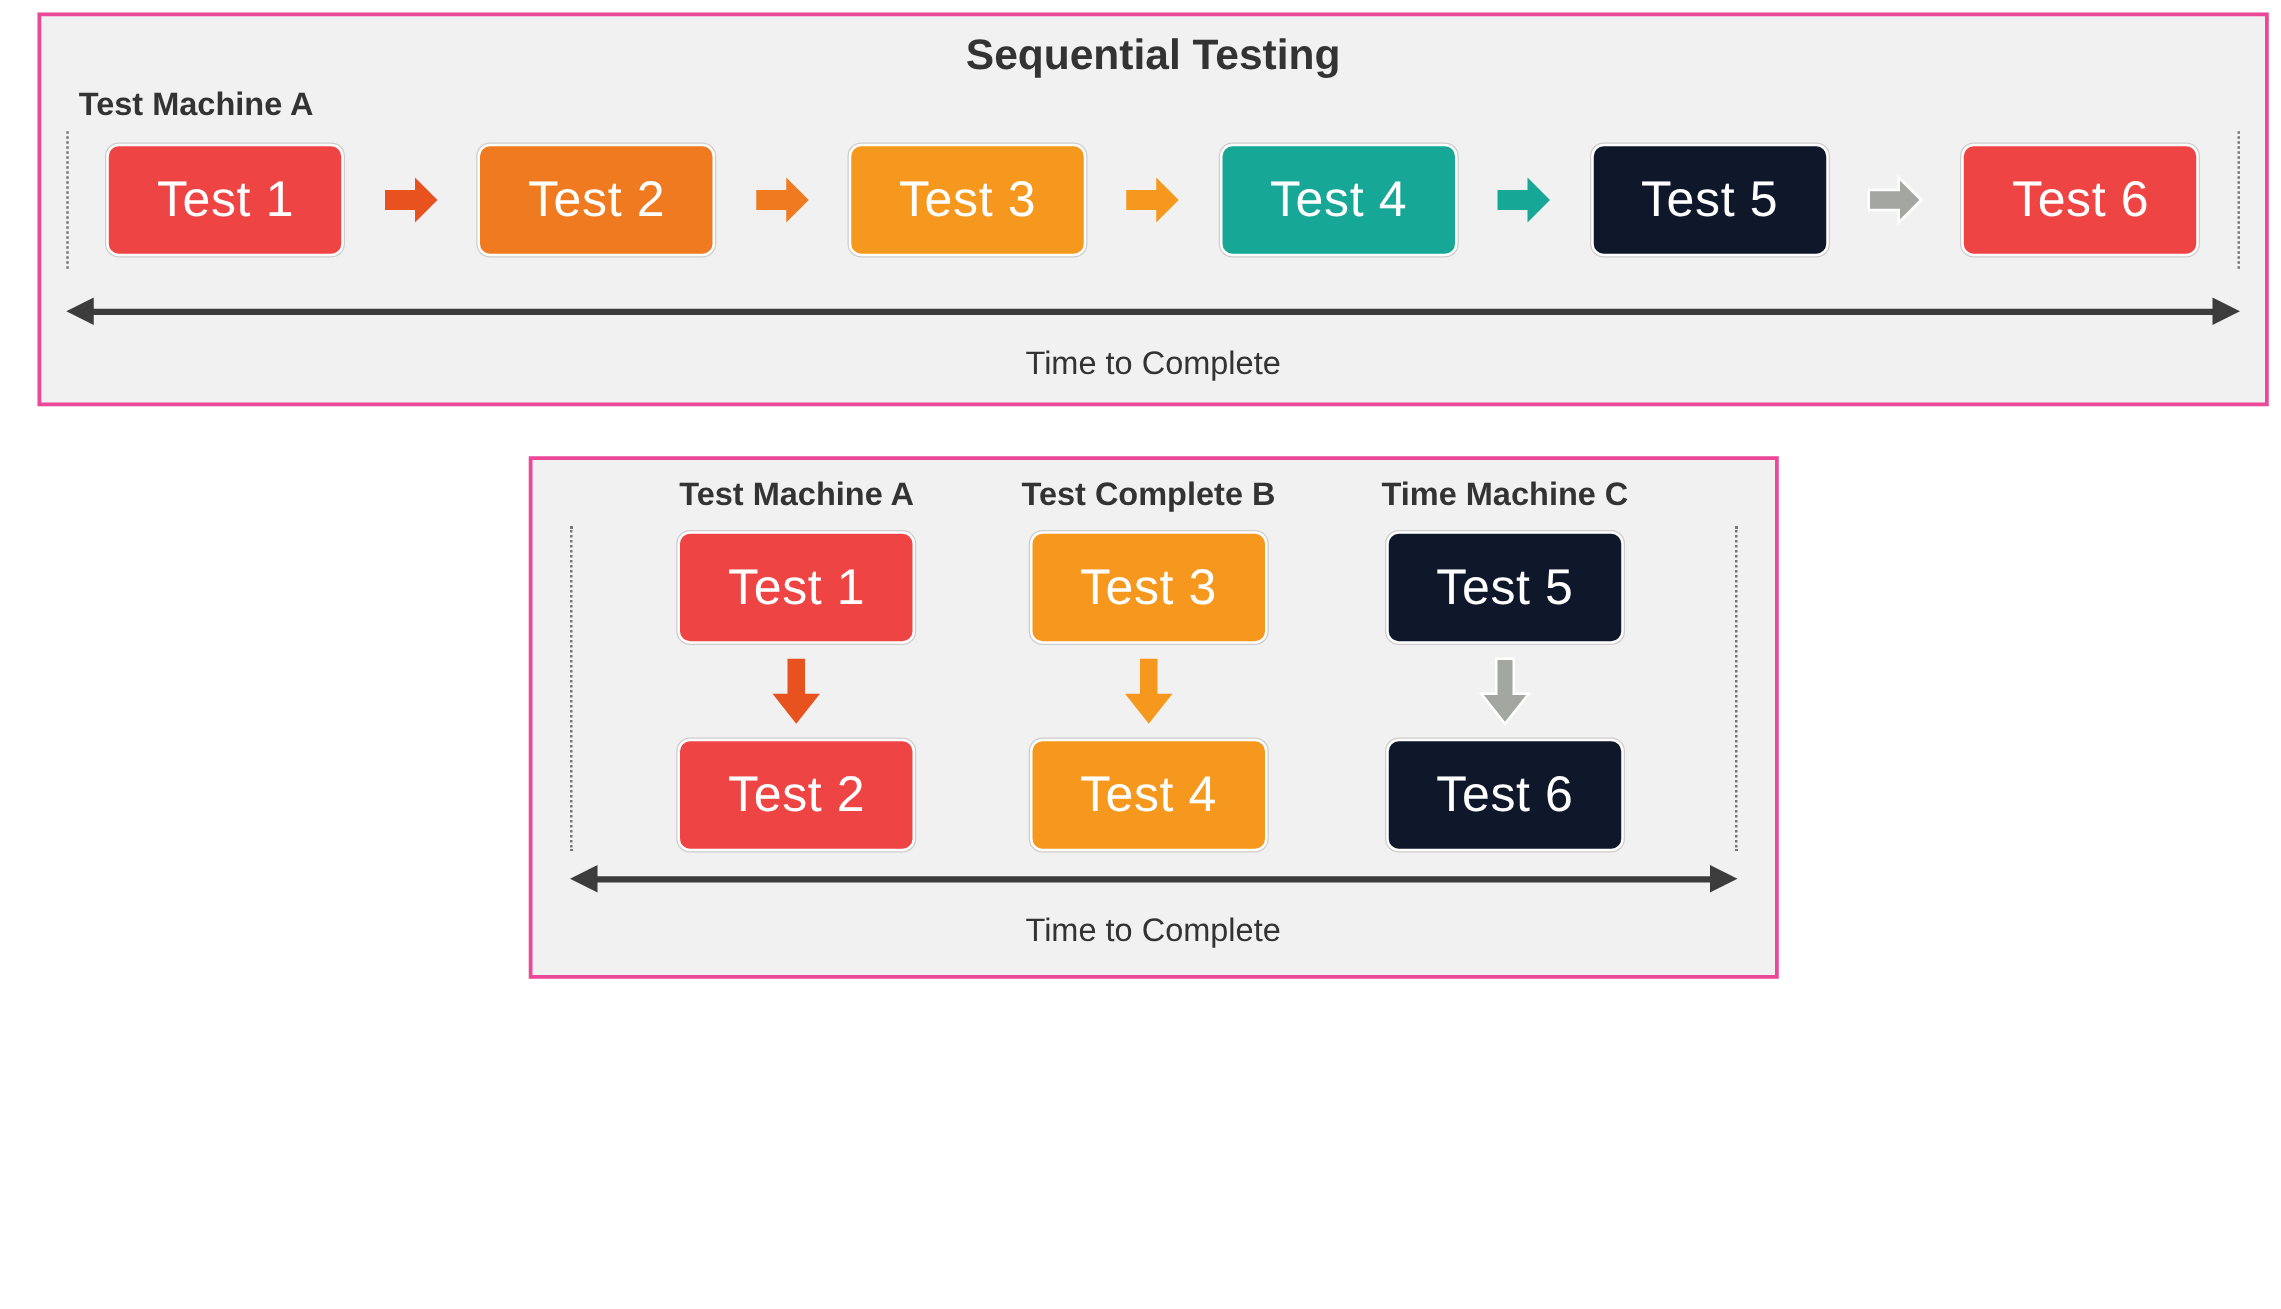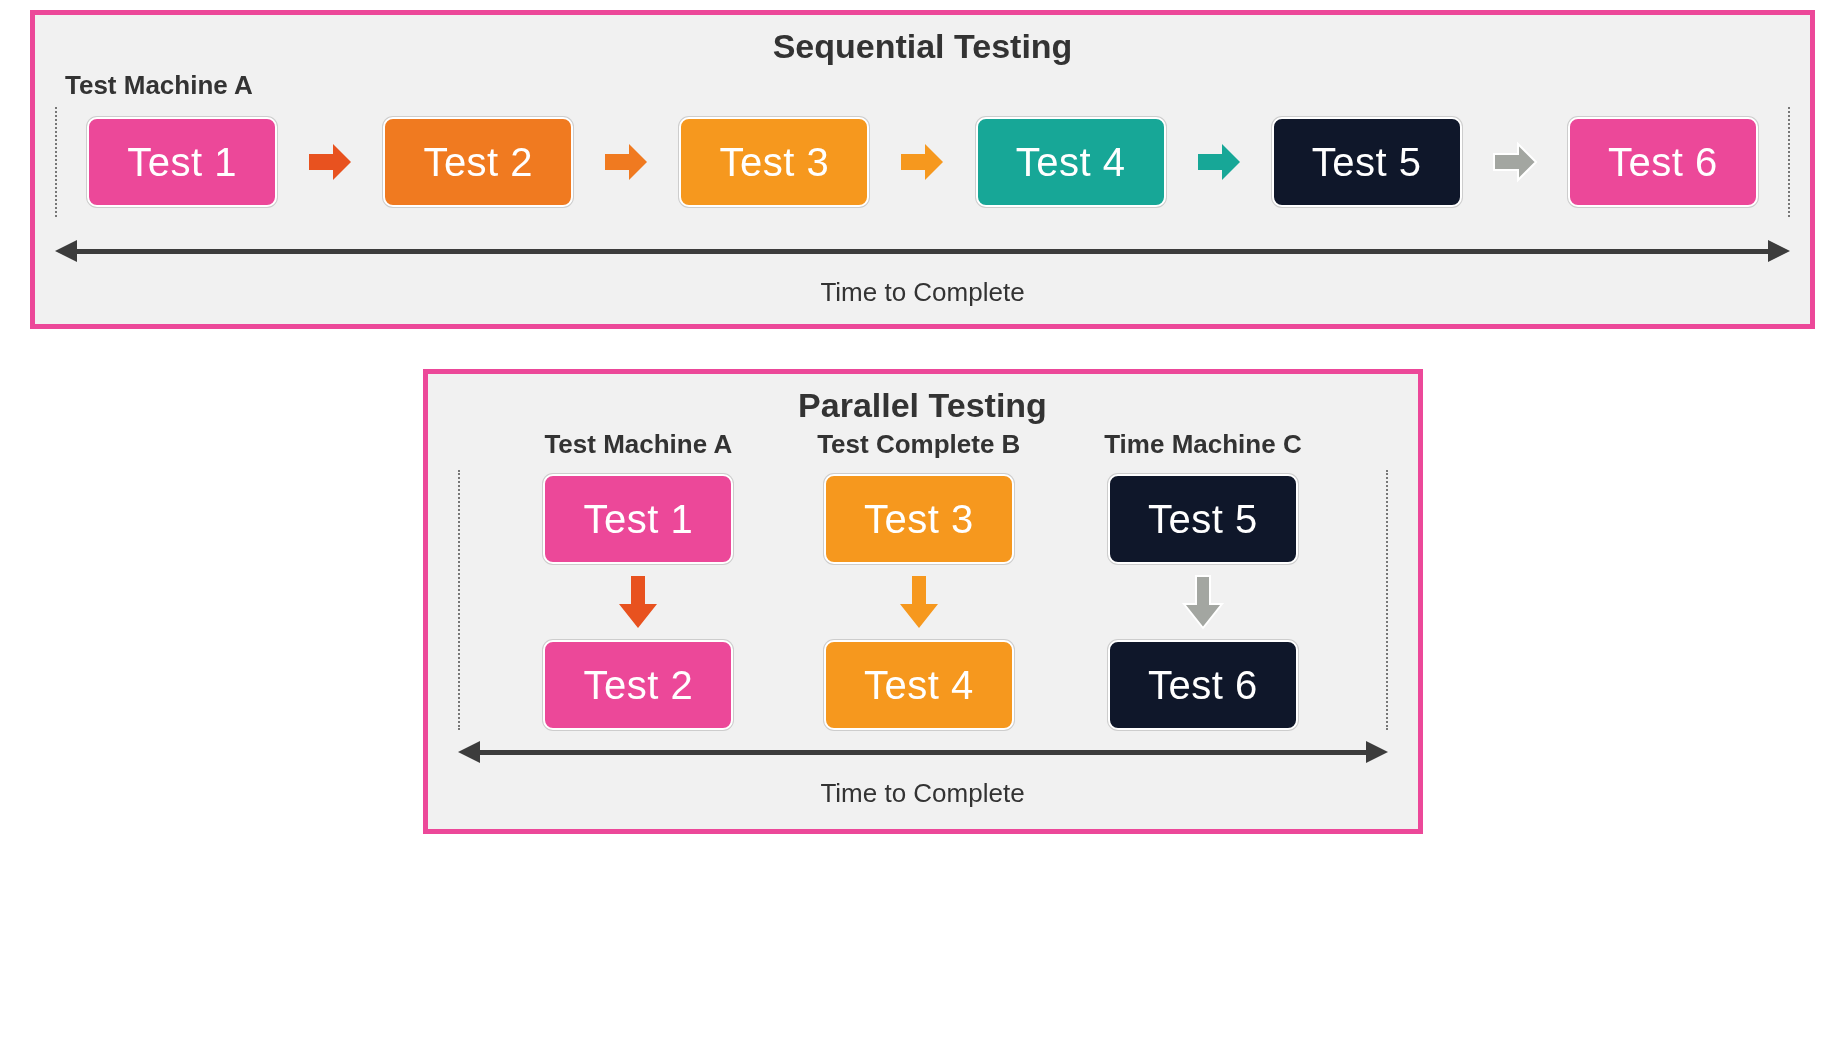--- a/index.html
+++ b/index.html
@@ -5,21 +5,21 @@
   body {
     margin: 0;
     padding: 10px 10px 10px 30px;
     font-family: "Segoe UI", "Helvetica Neue", Arial, sans-serif;
     background: #ffffff;
     color: #333;
   }
 
   .panel {
     background: #f1f1f1;
-    border: 5px solid #ec4899;
+    border: 3px solid #ec4899;
     box-sizing: border-box;
     padding: 12px 20px 16px;
   }
 
   .panel-title {
     text-align: center;
     font-weight: 700;
     font-size: 34px;
     color: #333;
     margin: 0 0 4px;
@@ -59,21 +59,21 @@
     letter-spacing: 0.5px;
     white-space: nowrap;
   }
 
   .arrow-right-svg {
     width: 46px;
     height: 44px;
     flex-shrink: 0;
   }
 
-  .bg-orange1 { background: #ec4899; }
+  .bg-orange1 { background: #ef4444; }
   .bg-orange2 { background: #f07a20; }
   .bg-orange3 { background: #f6981e; }
   .bg-teal    { background: #17a797; }
   .bg-gray    { background: #0f172a; }
 
   .fill-orange1 path { fill: #e8521f; }
   .fill-orange2 path { fill: #f07a20; }
   .fill-orange3 path { fill: #f6981e; }
   .fill-teal    path { fill: #17a797; }
   .fill-gray    path { fill: #a3a6a1; }
@@ -199,21 +199,20 @@
     <div class="time-axis">
       <div class="time-head left"></div>
       <div class="time-line"></div>
       <div class="time-head right"></div>
     </div>
     <div class="time-caption">Time to Complete</div>
   </div>
 </div>
 
 <div class="panel parallel-panel">
-  <div class="panel-title">Parallel Testing</div>
 
   <div class="par-columns" id="par-columns">
       <div class="dotted-col"></div>
       <div class="par-col">
       <div class="machine-label">Test Machine A</div>
       <div class="test-box bg-orange1">
         <span>Test 1</span>
       </div>
       <svg class="arrow-down-svg fill-orange1" viewBox="0 0 46 56">
     <path d="M16 2 H30 V30 H42 L23 54 L4 30 H16 Z"></path>

